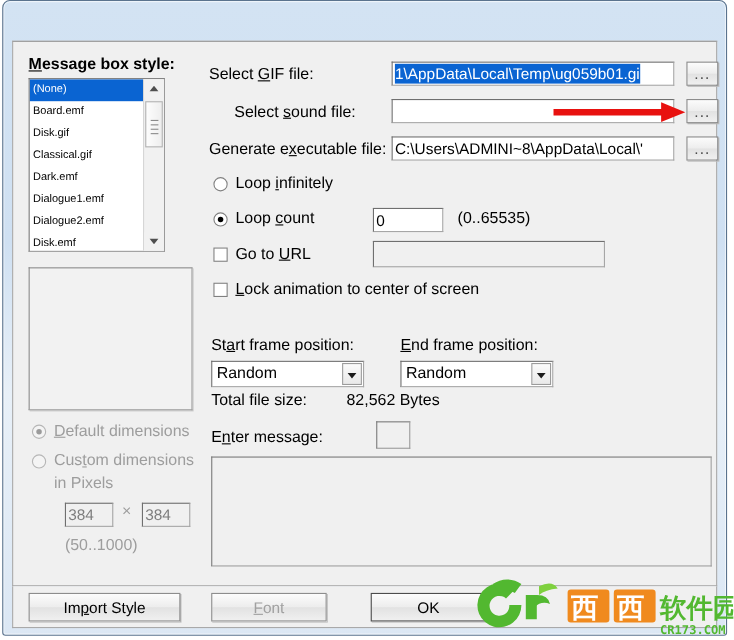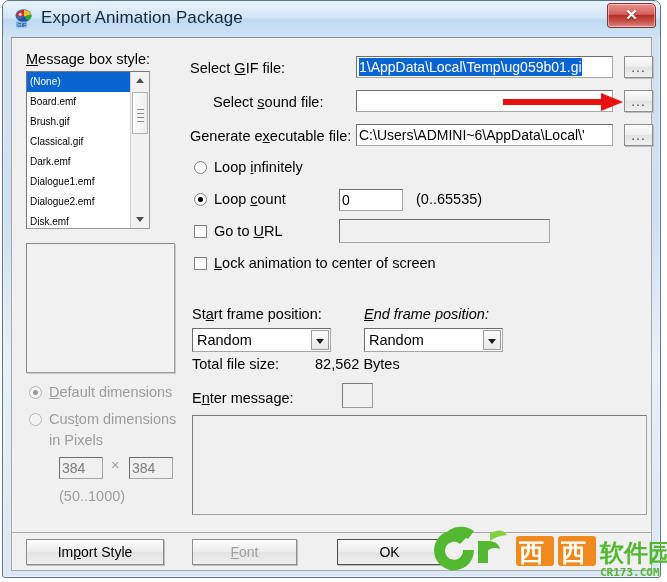--- a/index.html
+++ b/index.html
@@ -354,48 +354,30 @@
     pointer-events: none;
   }
 </style>
 </head>
 <body>
 
 <div id="app">
 
   <div class="window">
 
-    <div class="titlebar">
-      <span class="title-icon">
-        <svg width="21" height="21" viewBox="0 0 21 21">
-          <ellipse cx="10.5" cy="7.5" rx="8" ry="6.2" fill="#2f6fbf"></ellipse>
-          <path d="M3 8.5 A8 6.2 0 0 1 11 2 L11 8.5 Z" fill="#d42a2a"></path>
-          <path d="M11 2 A8 6.2 0 0 1 18.3 6.6 L11 8.5 Z" fill="#f2c017"></path>
-          <path d="M18.3 6.6 A8 6.2 0 0 1 15 12.9 L11 8.5 Z" fill="#2fa83a"></path>
-          <path d="M15 12.9 A8 6.2 0 0 1 5 12.3 L11 8.5 Z" fill="#1f53a8"></path>
-          <circle cx="7.2" cy="6.2" r="1.5" fill="#ffffff" opacity="0.85"></circle>
-          <rect x="3" y="13.5" width="11" height="6" rx="1" fill="#7fb3e8"></rect>
-          <text x="4.2" y="18.6" font-family="'Liberation Sans',sans-serif" font-size="5.5" fill="#1a3f6b">GIF</text>
-        </svg>
-      </span>
-      <span class="title-text">Export Animation Package</span>
-      <div class="close-btn">
-        <span class="x">✕</span>
-      </div>
-    </div>
 
     <div class="client">
 
-      <div class="lbl" style="left:14px; top:13px;"><u>M</u>essage box style:</div>
+      <div class="lbl" style="left:14px; top:13px;font-weight:bold;"><u>M</u>essage box style:</div>
 
       <div class="listbox" style="left:14px; top:33px; width:124px; height:158px;">
         <div class="items">
           <div class="li sel">(None)</div>
           <div class="li">Board.emf</div>
-          <div class="li">Brush.gif</div>
+          <div class="li">Disk.gif</div>
           <div class="li">Classical.gif</div>
           <div class="li">Dark.emf</div>
           <div class="li">Dialogue1.emf</div>
           <div class="li">Dialogue2.emf</div>
           <div class="li">Disk.emf</div>
 
         </div>
         <div class="vscroll">
           <div class="sb-arrow up">
               <i></i>
@@ -434,21 +416,21 @@
 
       <div class="lbl" style="left:178px; top:22px;">Select <u>G</u>IF file:</div>
       <div class="tinput selected-text" style="left:344px; top:18px; width:257px; height:22px;"><span class="hl">1\AppData\Local\Temp\ug059b01.gi</span></div>
       <div class="btn dots" style="left:612px; top:18px; width:29px; height:22px; line-height:20px;">...</div>
 
       <div class="lbl" style="left:178px; top:56px;margin-left:23px;">Select <u>s</u>ound file:</div>
       <div class="tinput" style="left:344px; top:52px; width:257px; height:22px;"></div>
       <div class="btn dots" style="left:612px; top:52px; width:29px; height:22px; line-height:20px;">...</div>
 
       <div class="lbl" style="left:178px; top:90px;">Generate e<u>x</u>ecutable file:</div>
-      <div class="tinput" style="left:344px; top:86px; width:257px; height:22px;">C:\Users\ADMINI~6\AppData\Local\'</div>
+      <div class="tinput" style="left:344px; top:86px; width:257px; height:22px;">C:\Users\ADMINI~8\AppData\Local\'</div>
       <div class="btn dots" style="left:612px; top:86px; width:29px; height:22px; line-height:20px;">...</div>
 
       <div class="radio" style="left:182px; top:123px;">
         <div class="dot-outer"></div>
       </div>
       <div class="lbl" style="left:202px; top:121px;text-align:center;">Loop <u>i</u>nfinitely</div>
 
       <div class="radio" style="left:182px; top:155px;">
         <div class="dot-outer"></div>
           <div class="dot-inner"></div>
@@ -469,21 +451,21 @@
       <div class="lbl" style="left:180px; top:268px;">St<u>a</u>rt frame position:</div>
 
       <div class="lbl" style="left:202px; top:217px;"><u>L</u>ock animation to center of screen</div>
       <div class="combo" style="left:180px; top:290px; width:139px; height:24px;">
         <span class="ctext">Random</span>
         <span class="carrow">
             <i></i>
           </span>
       </div>
 
-      <div class="lbl" style="left:352px; top:268px;font-style:italic;"><u>E</u>nd frame position:</div>
+      <div class="lbl" style="left:352px; top:268px;"><u>E</u>nd frame position:</div>
       <div class="combo" style="left:352px; top:290px; width:139px; height:24px;">
         <span class="ctext">Random</span>
         <span class="carrow">
             <i></i>
           </span>
       </div>
 
       <div class="lbl" style="left:180px; top:318px;">Total file size:</div>
       <div class="lbl" style="left:303px; top:318px;">82,562 Bytes</div>
 

